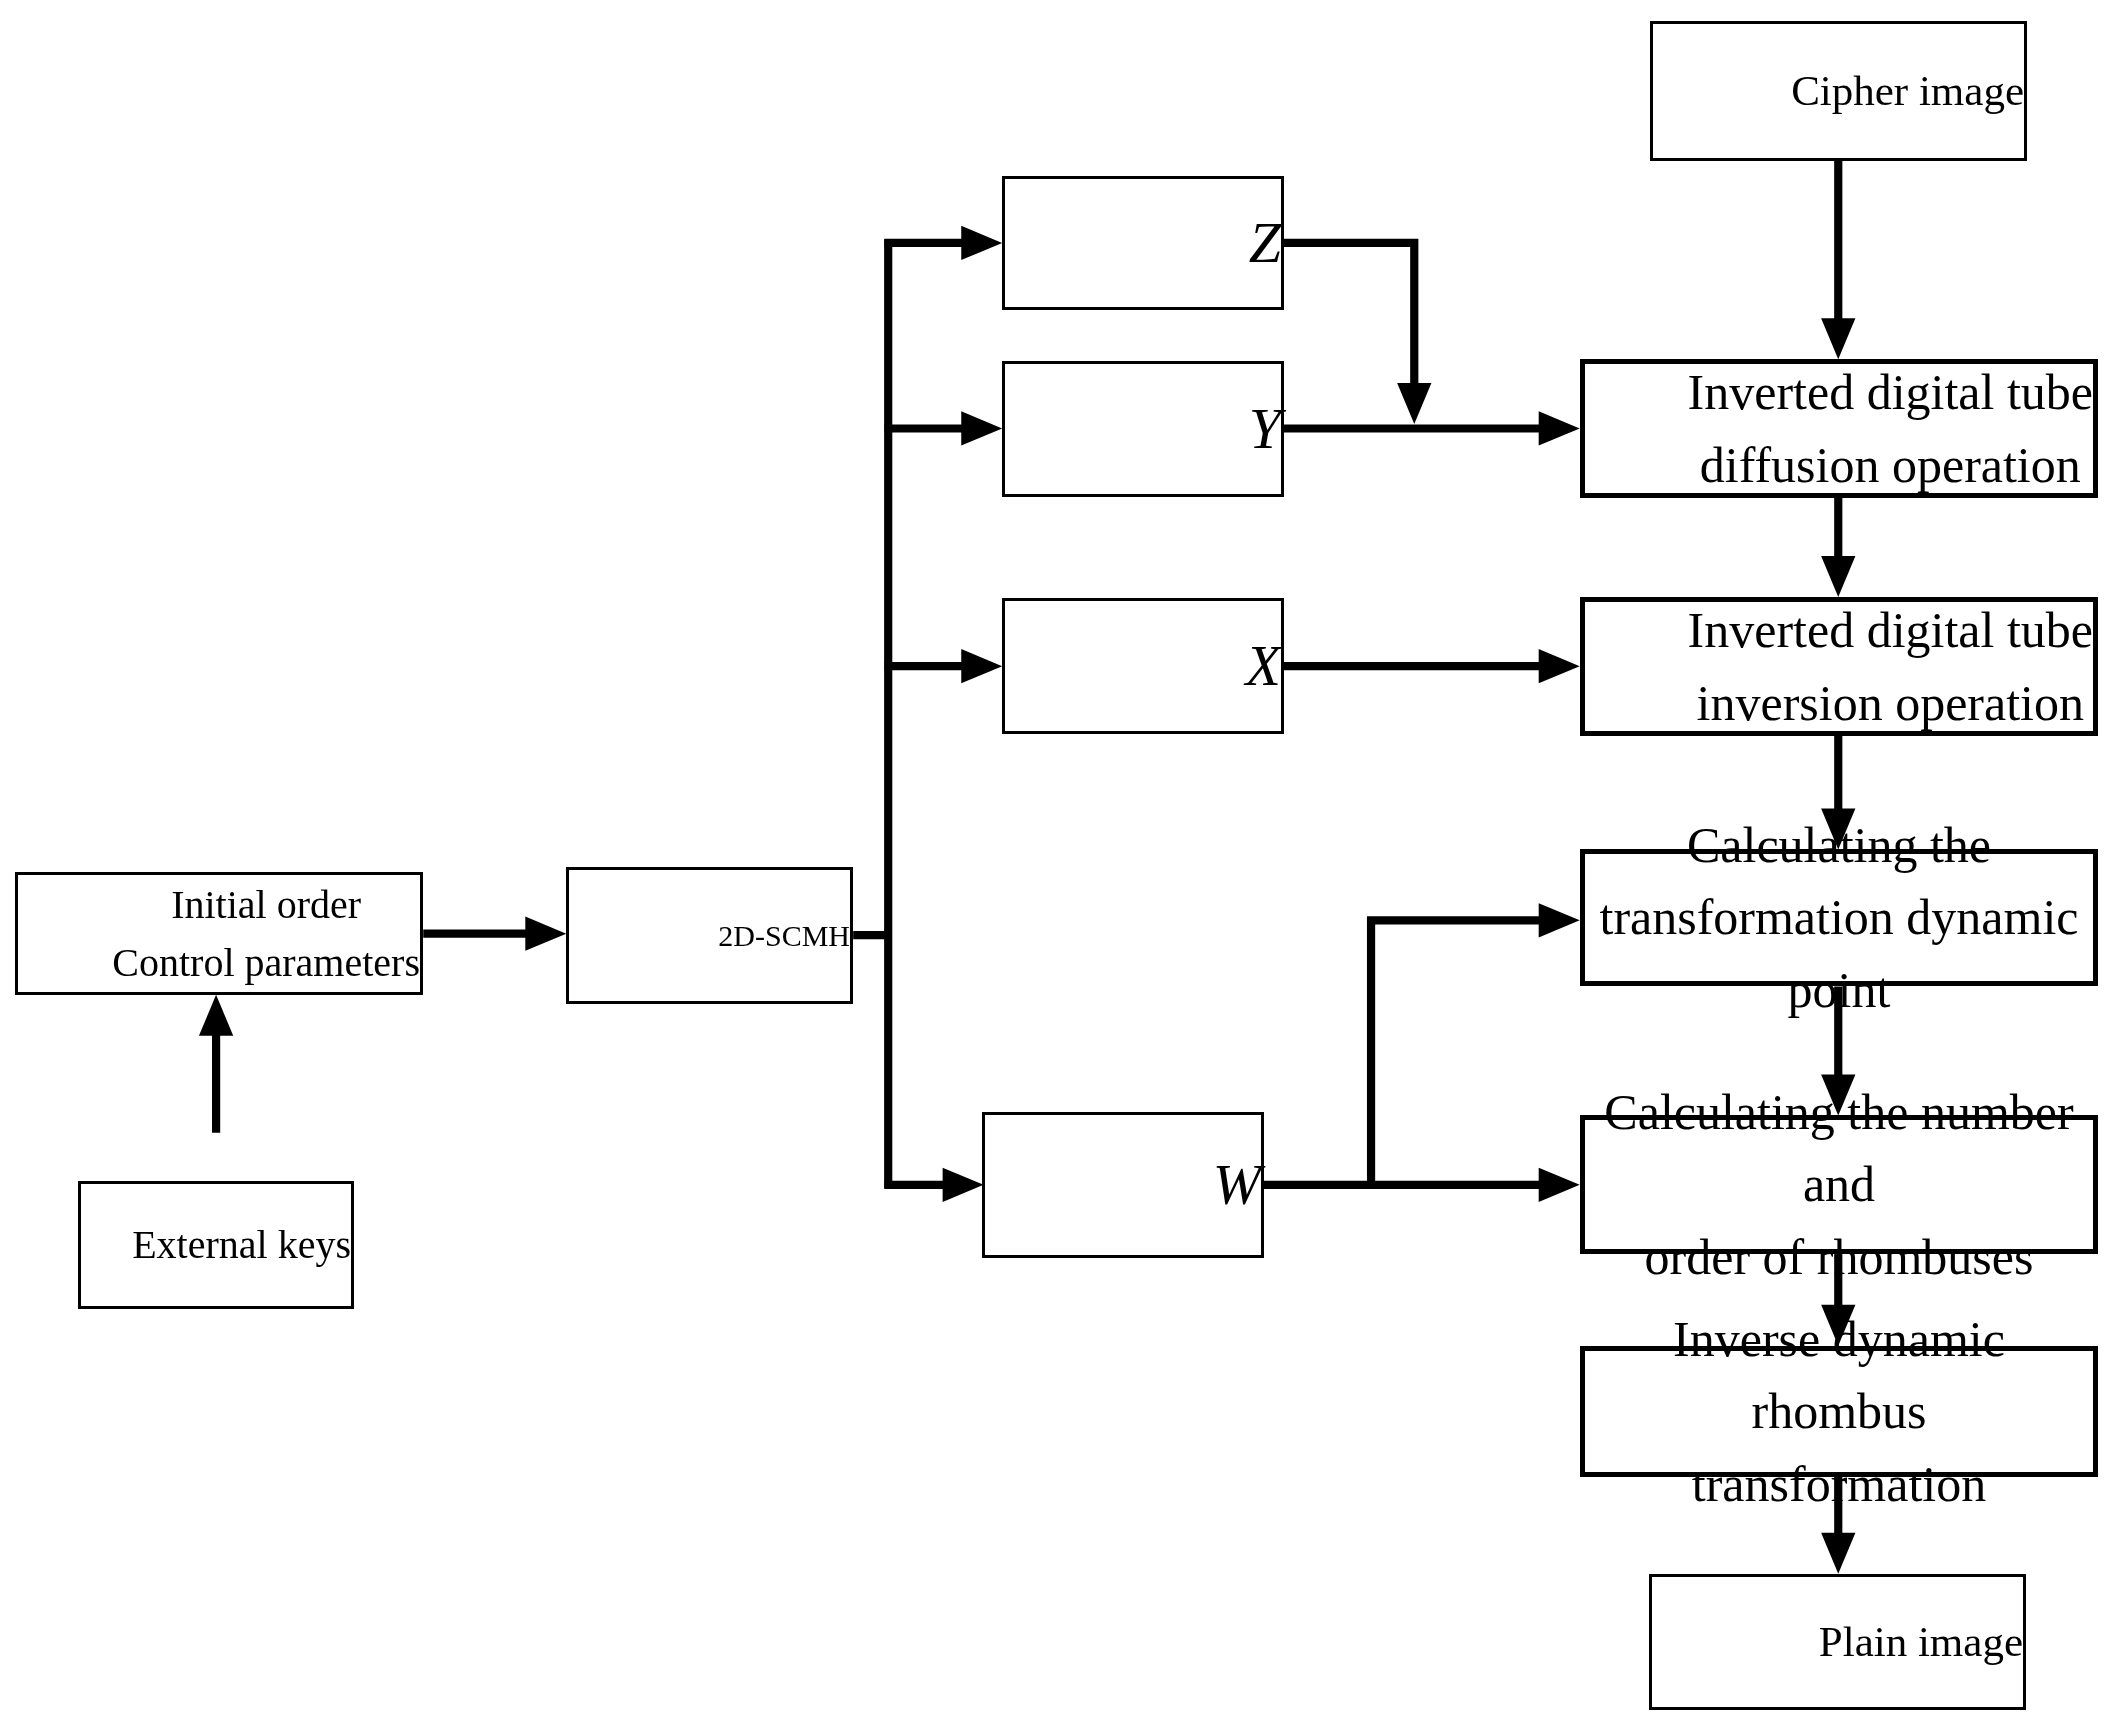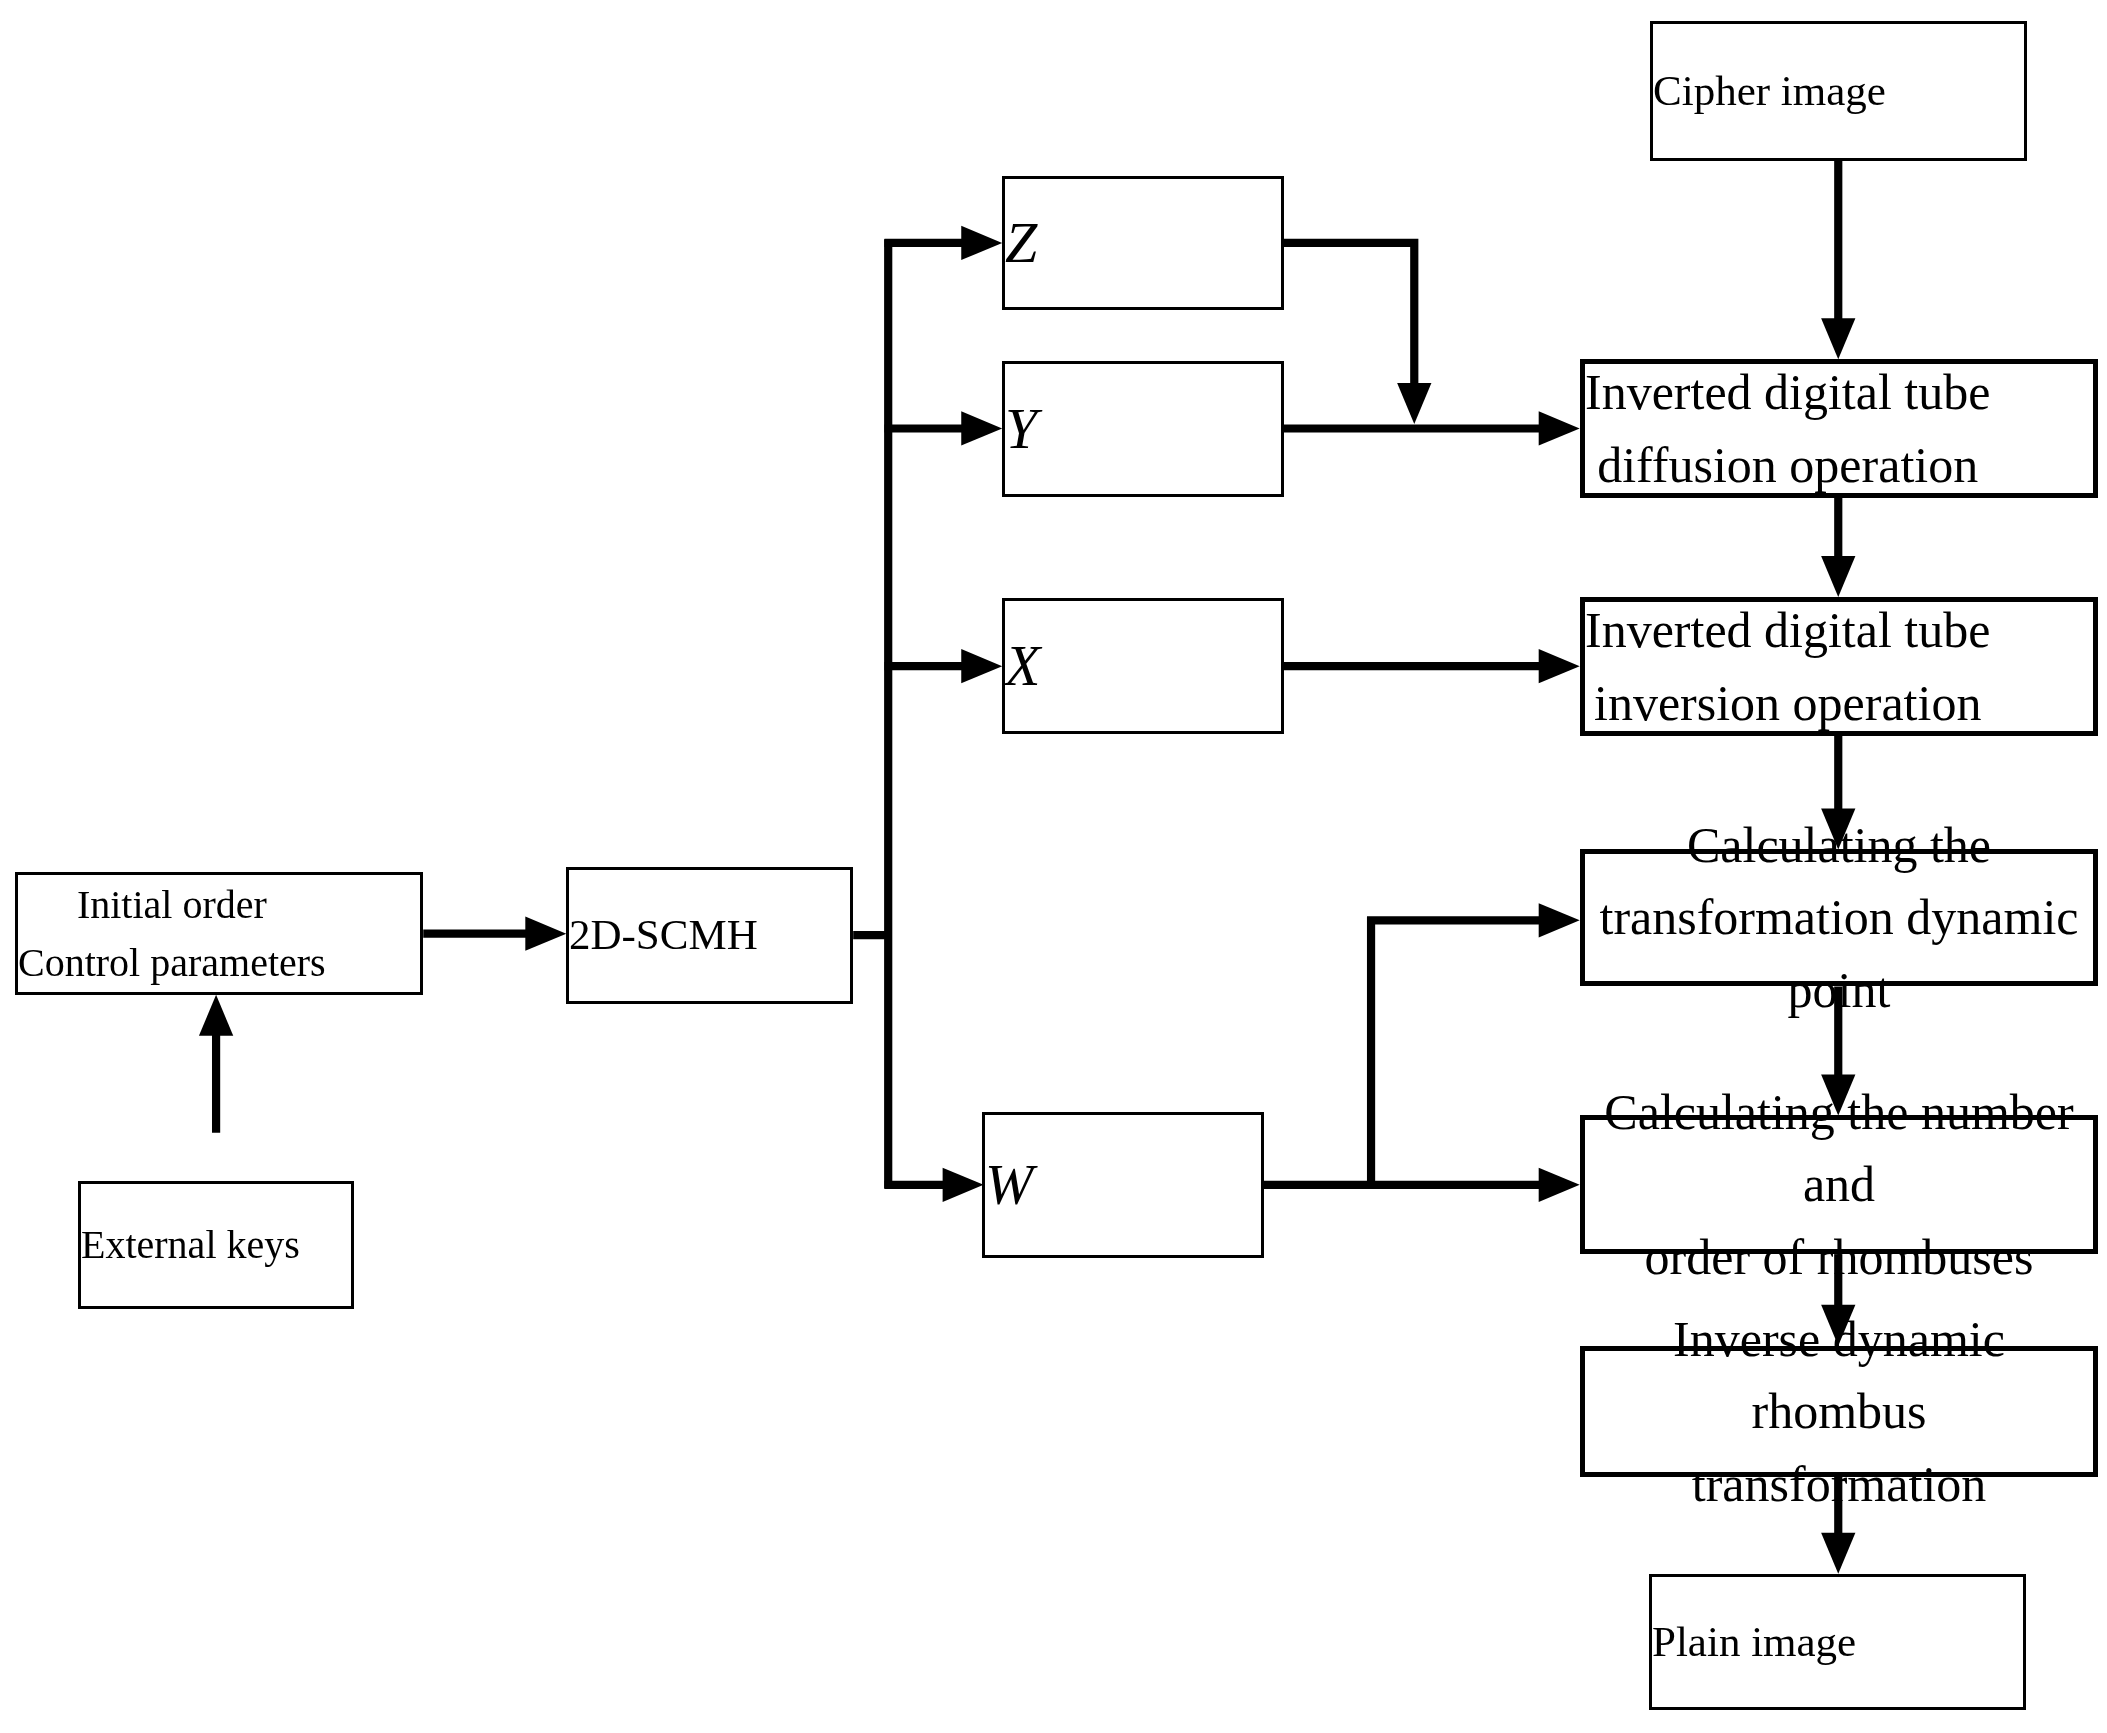--- a/index.html
+++ b/index.html
@@ -23,21 +23,21 @@
     width: 2108px;
     height: 1734px;
   }
   .node {
     position: absolute;
     box-sizing: border-box;
     background: #ffffff;
     border: 3px solid #000000;
     display: flex;
     align-items: center;
-    justify-content: flex-start;
+    justify-content: flex-end;
     text-align: center;
     font-size: 40px;
     line-height: 1.45;
     white-space: pre-line;
   }
   .node.thick { border-width: 5.2px; font-size: 50px; }
   .node.io { border-width: 3.7px; font-size: 43px; }
   .node.var {
     font-style: italic;
     font-size: 58px;
@@ -49,21 +49,21 @@
   .n-y        { left: 1002px; top: 361px;  width: 282px; height: 136px; }
   .n-x        { left: 1002px; top: 598px;  width: 282px; height: 136px; }
   .n-w        { left: 982px; top: 1112px; width: 282px; height: 146px; }
   .n-diffusion   { left: 1580px; top: 359px;  width: 518px; height: 139px; }
   .n-inversion   { left: 1580px; top: 597px;  width: 518px; height: 139px; }
   .n-centerpoint { left: 1580px; top: 849px; width: 518px; height: 137px; }
   .n-rhombuses   { left: 1580px; top: 1115px; width: 518px; height: 139px; }
   .n-inverse     { left: 1580px; top: 1346px; width: 518px; height: 131px; }
   .n-plain    { left: 1649px; top: 1574px; width: 377px; height: 136px; }
   .n-initial  { left: 15px;   top: 872px; width: 408px; height: 123px; }
-  .n-scmh     { left: 566px;  top: 867px; width: 287px; height: 137px; font-size: 43px; }
+  .n-scmh     { left: 566px;  top: 867px; width: 287px; height: 137px; font-size: 30px; }
   .n-external { left: 78px;  top: 1133px; width: 276px; height: 128px; margin-top: 48px; }
 </style>
 </head>
 <body>
 
 <div class="canvas">
 
   <svg class="connector-layer" viewBox="0 0 2829 2327" xmlns="http://www.w3.org/2000/svg">
     <g stroke="#000000" stroke-width="11" fill="none">
 

